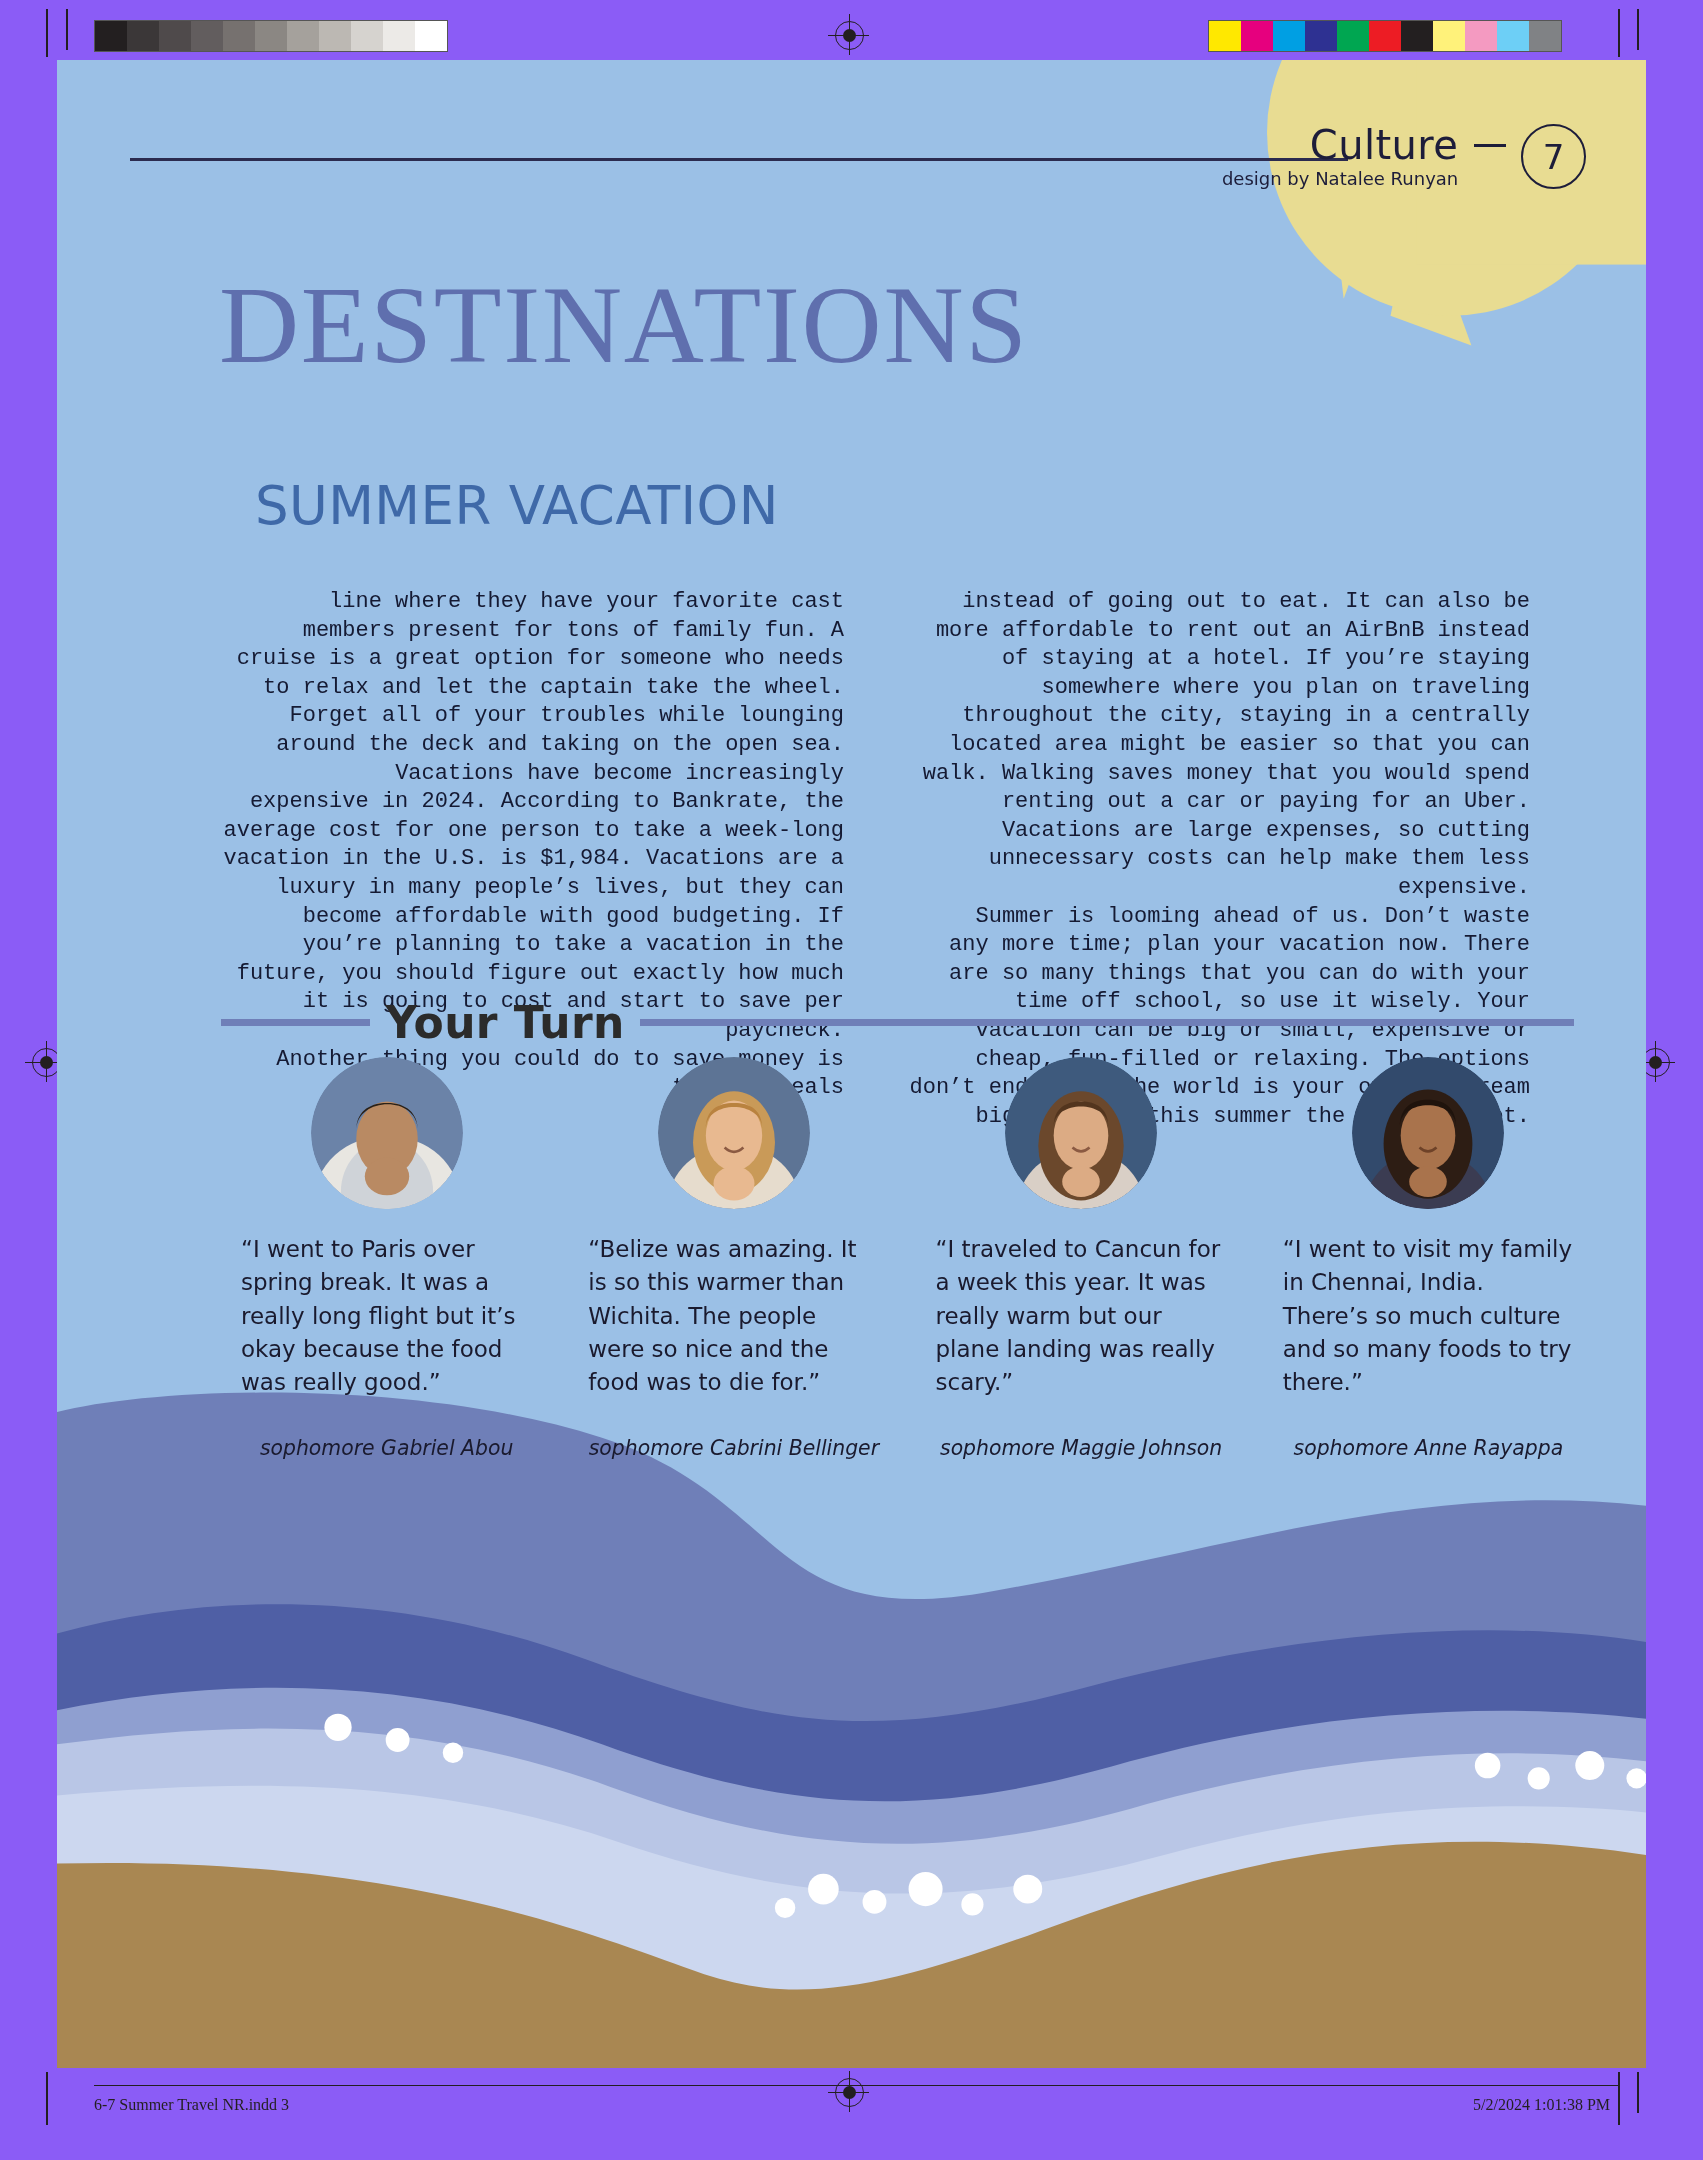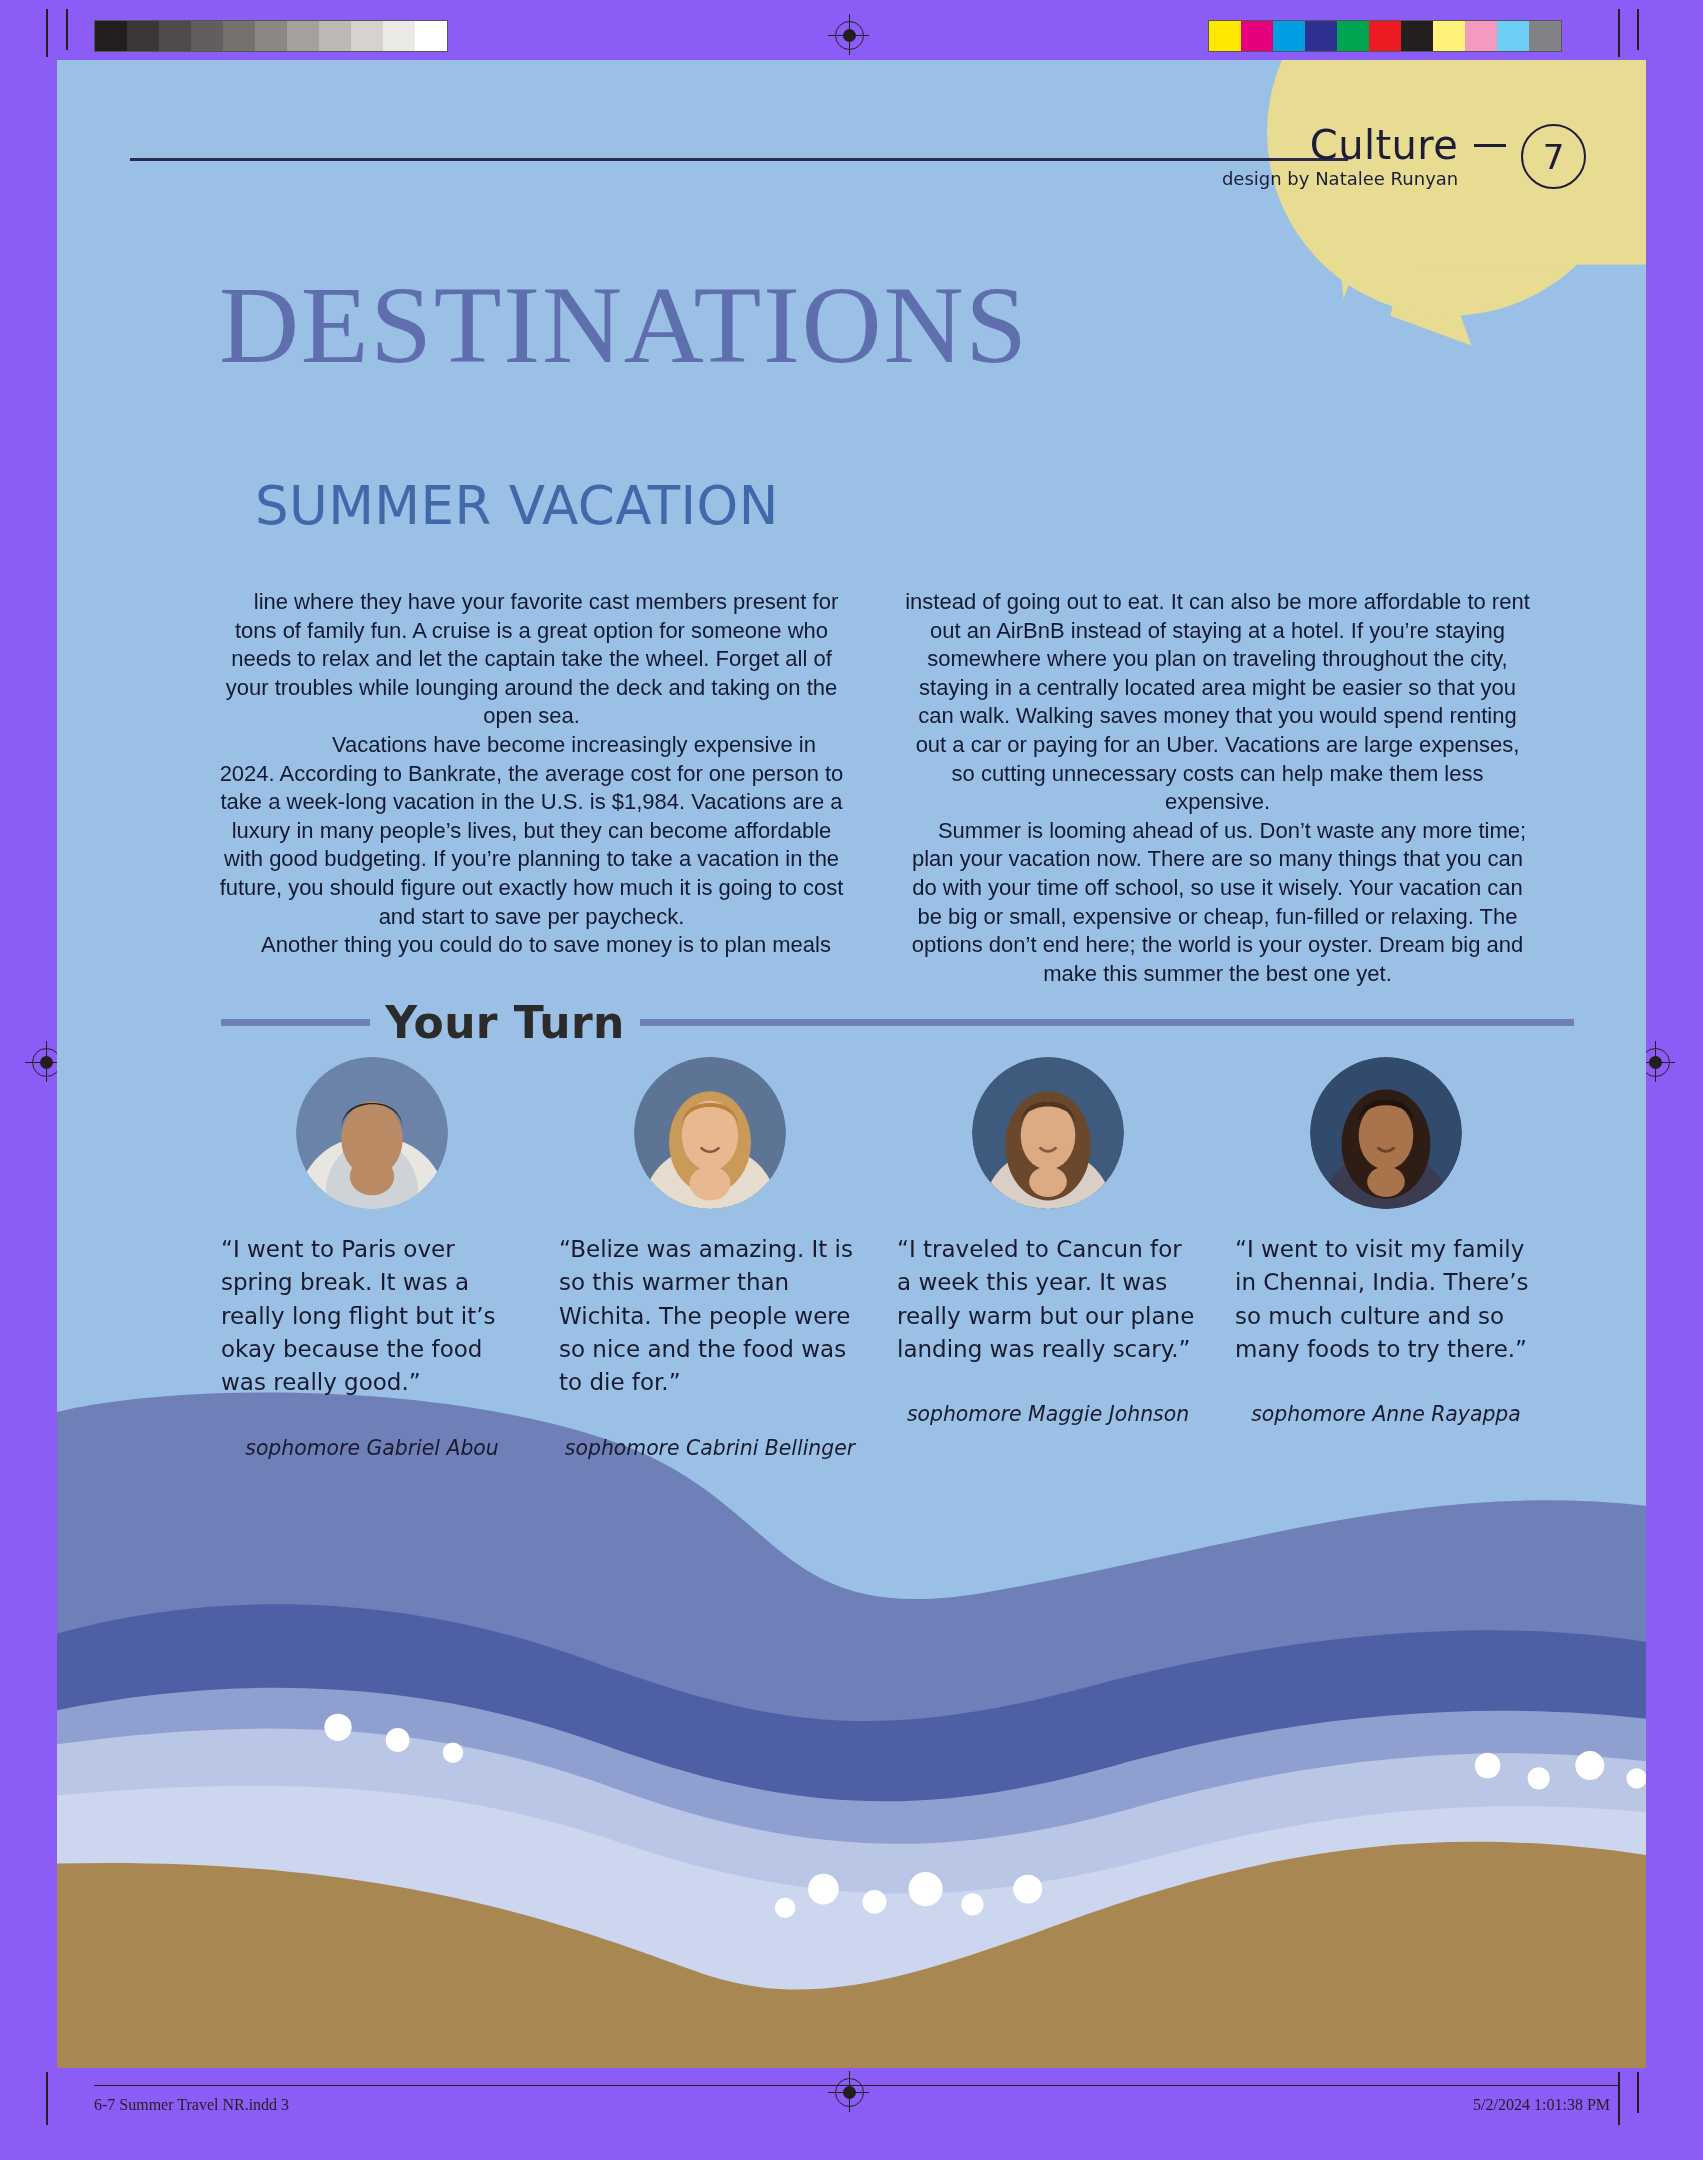--- a/index.html
+++ b/index.html
@@ -170,25 +170,25 @@
   .columns {
     position: absolute;
     left: 162px;
     top: 528px;
     width: 1312px;
     display: flex;
     gap: 61px;
   }
   .col {
     width: 625px;
-    font-family: Liberation Sans, sans-serif;
+    font-family: Liberation Mono, monospace;
     font-size: 22px;
     line-height: 1.3;
     color: #151a33;
-    text-align: center;
+    text-align: right;
   }
   .col p { margin: 0; text-indent: 29px; }
   .col p.deep-indent { text-indent: 85px; }
 
   
   .yourturn-wrap {
     position: absolute;
     left: 164px;
     top: 937px;
     width: 1353px;
@@ -213,21 +213,21 @@
 
   
   .quotes {
     position: absolute;
     left: 164px;
     top: 997px;
     width: 1353px;
     display: flex;
     gap: 36px;
   }
-  .quote-card { width: 302px; }
+  .quote-card { width: 302px; margin-left: 20px; }
   .portrait {
     width: 152px; height: 152px;
     border-radius: 50%;
     margin: 0 auto 24px auto;
     overflow: hidden;
     position: relative;
   }
   .quote-text {
     font-family: "DejaVu Sans", sans-serif;
     font-size: 23px;

